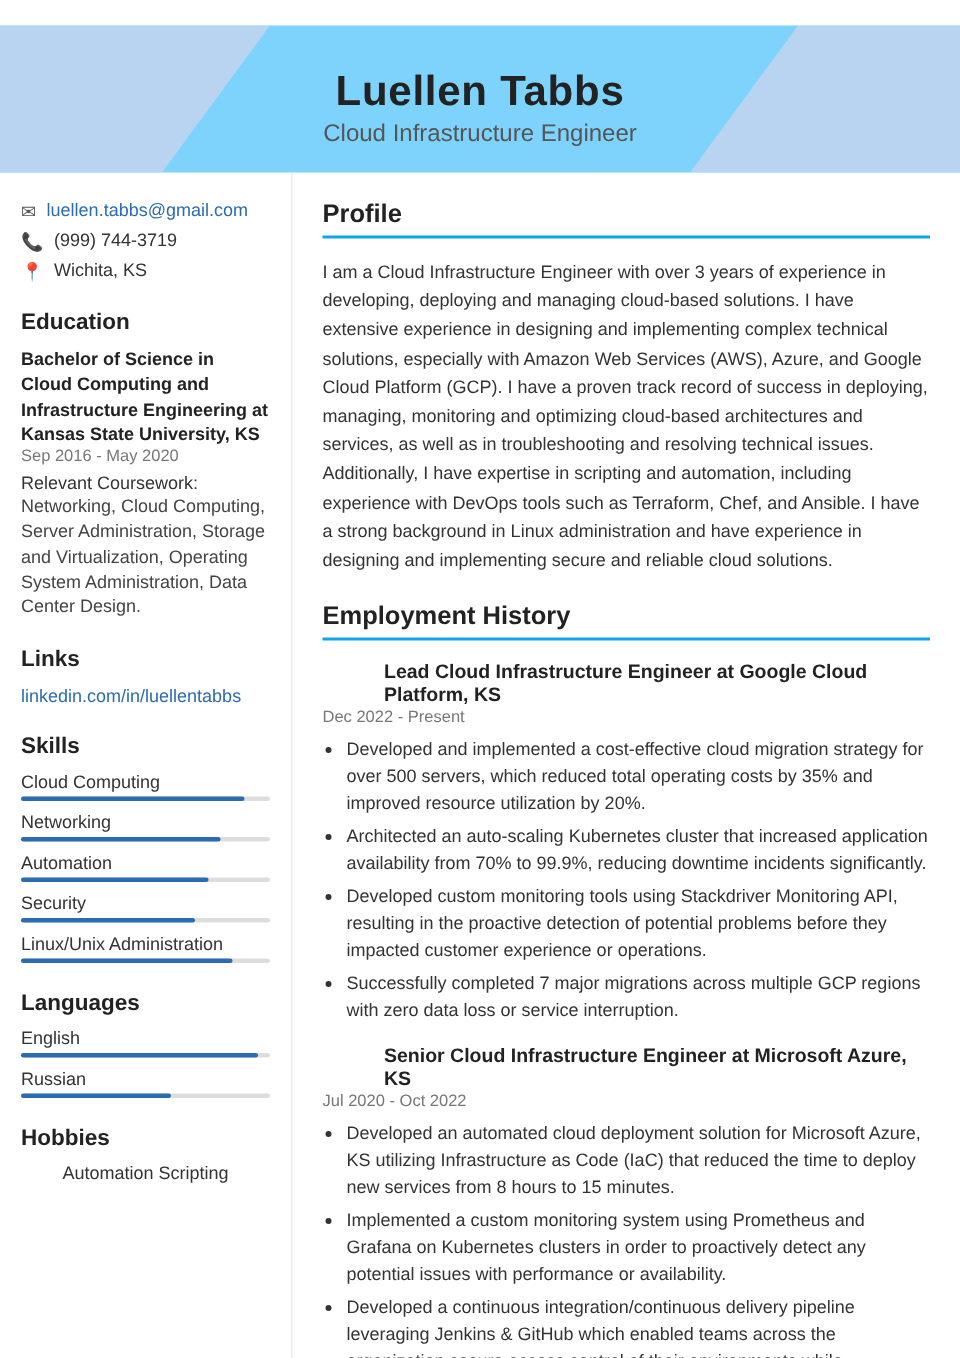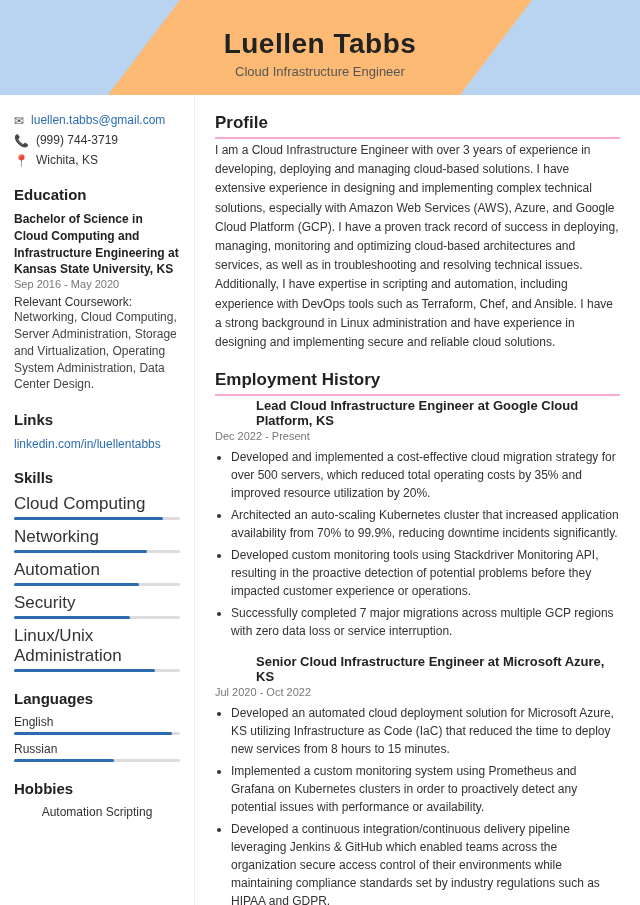--- a/index.html
+++ b/index.html
@@ -8,24 +8,25 @@
       font-size: 13px;
       color: #333;
       background: #fff;
       width: 640px;
       min-height: 905px;
     }
 
     
     .header {
       position: relative;
-      background: #fdba74;
+      background: #7dd3fc;
       text-align: center;
       padding: 28px 20px 16px;
       overflow: hidden;
+      margin-top: 17px;
     }
     .header-bg-left {
       position: absolute;
       top: 0; left: 0;
       width: 180px; height: 100%;
       background: #b8d4f0;
       clip-path: polygon(0 0, 100% 0, 60% 100%, 0 100%);
     }
     .header-bg-right {
       position: absolute;
@@ -38,21 +39,21 @@
       position: relative;
       z-index: 1;
     }
     .header h1 {
       font-size: 28px;
       font-weight: bold;
       color: #222;
       letter-spacing: 0.5px;
     }
     .header .subtitle {
-      font-size: 13px;
+      font-size: 16px;
       color: #555;
       margin-top: 4px;
     }
 
     
     .main-layout {
       display: flex;
       min-height: 820px;
     }
 
@@ -124,21 +125,21 @@
       color: #2b6cb0;
       text-decoration: none;
       font-size: 12px;
     }
 
     
     .skill-item {
       margin-bottom: 7px;
     }
     .skill-name {
-      font-size: 17px;
+      font-size: 12px;
       color: #333;
       margin-bottom: 3px;
     }
     .skill-bar-bg {
       height: 3px;
       background: #ddd;
       border-radius: 2px;
     }
     .skill-bar-fill {
       height: 3px;
@@ -177,23 +178,23 @@
     
     .main-content {
       flex: 1;
       padding: 18px 20px 20px 20px;
     }
 
     .section-title {
       font-size: 17px;
       font-weight: bold;
       color: #222;
-      border-bottom: 2px solid #f9a8d4;
+      border-bottom: 2px solid #0ea5e9;
       padding-bottom: 4px;
-      margin-bottom: 2px;
+      margin-bottom: 13px;
     }
 
     
     .profile-text {
       font-size: 12px;
       color: #333;
       line-height: 1.6;
       margin-bottom: 18px;
     }
 

